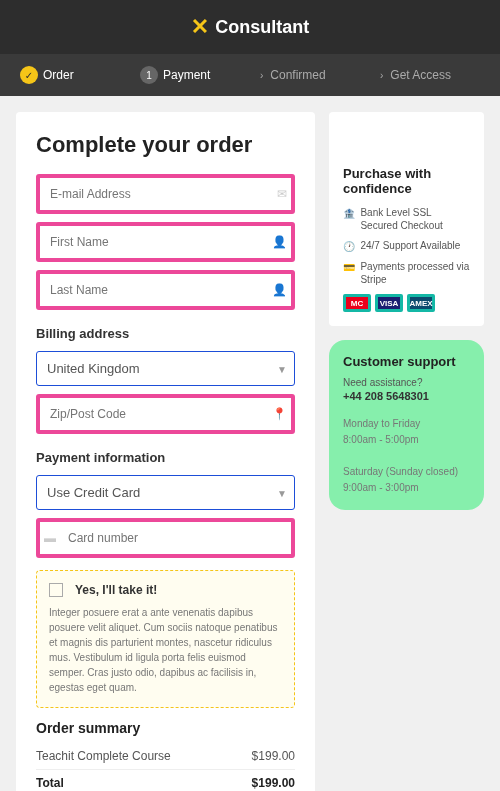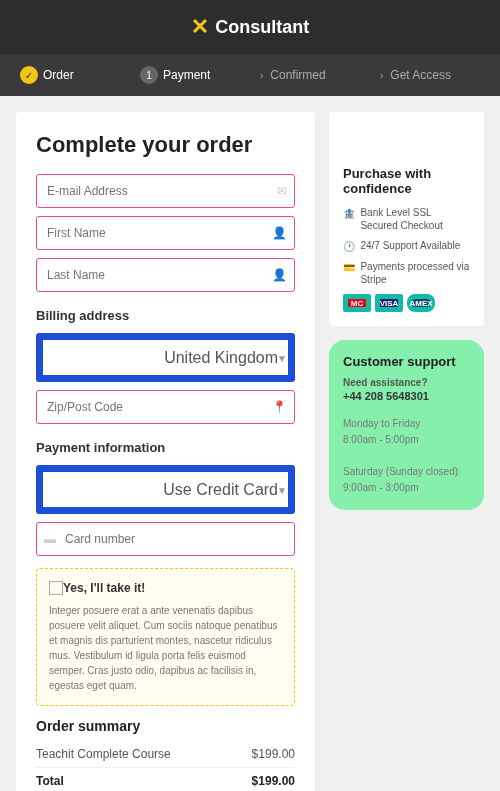--- a/index.html
+++ b/index.html
@@ -104,48 +104,47 @@
       margin-bottom: 10px;
       margin-top: 16px;
     }
 
     .form-group {
       margin-bottom: 8px;
       position: relative;
     }
     .form-input {
       width: 100%;
-      border: 1px solid #ec4899;
+      border: 4px solid #ec4899;
       border-radius: 3px;
       padding: 9px 10px;
       font-size: 12px;
       color: #0f766e;
       background: #fff;
       outline: none;
     }
     .input-icon {
       position: absolute;
       right: 8px;
       top: 50%;
       transform: translateY(-50%);
       color: #ccc;
       font-size: 12px;
     }
 
     .form-select {
       width: 100%;
-      border: 7px solid #1d4ed8;
+      border: 1px solid #1d4ed8;
       border-radius: 3px;
       padding: 9px 10px;
-      font-size: 16px;
+      font-size: 13px;
       color: #555;
       background: #fff;
       outline: none;
       appearance: none;
-      text-align: right;
       -webkit-appearance: none;
     }
     .select-wrapper {
       position: relative;
     }
     .select-arrow {
       position: absolute;
       right: 8px;
       top: 50%;
       transform: translateY(-50%);
@@ -158,21 +157,21 @@
     .order-bump {
       border: 1.5px dashed #f5c518;
       border-radius: 4px;
       padding: 12px;
       margin: 12px 0;
       background: #fffdf0;
     }
     .bump-checkbox-row {
       display: flex;
       align-items: center;
-      gap: 0;
+      gap: 12px;
       margin-bottom: 8px;
     }
     .bump-checkbox {
       width: 14px;
       height: 14px;
       border: 1px solid #aaa;
       flex-shrink: 0;
     }
     .bump-label {
       font-size: 12px;
@@ -248,48 +247,48 @@
     }
 
     .card-icons {
       display: flex;
       gap: 4px;
       margin-top: 8px;
     }
     .card-icon {
       width: 28px;
       height: 18px;
-      border: 5px solid #14b8a6;
+      border: 3px solid #14b8a6;
       border-radius: 2px;
       background: #f5f5f5;
       display: flex;
       align-items: center;
       justify-content: center;
       font-size: 8px;
       color: #555;
       font-weight: bold;
     }
     .card-icon.mc { background: #eb001b; color: white; }
     .card-icon.visa { background: #1a1f71; color: white; }
-    .card-icon.amex { background: #0c4a6e; color: white; border-radius: 8px; }
+    .card-icon.amex { background: #0c4a6e; color: white; }
 
     .support-box {
       background: #86efac;
       border-radius: 16px;
       padding: 14px;
     }
     .support-title {
       font-size: 13px;
       font-weight: bold;
       color: #222;
       margin-bottom: 8px;
     }
     .support-label {
       font-size: 10px;
-      font-weight: bold;
+      font-weight: normal;
       color: #555;
       margin-bottom: 2px;
     }
     .support-phone {
       font-size: 11px;
       font-weight: bold;
       color: #333;
       margin-bottom: 14px;
     }
     .support-hours {

